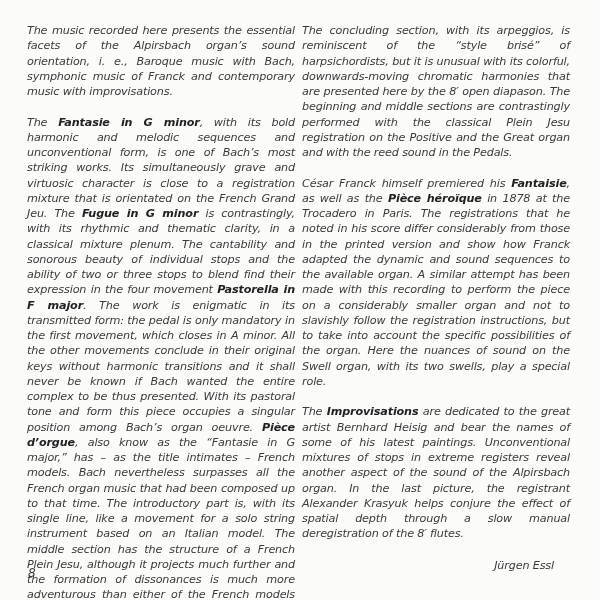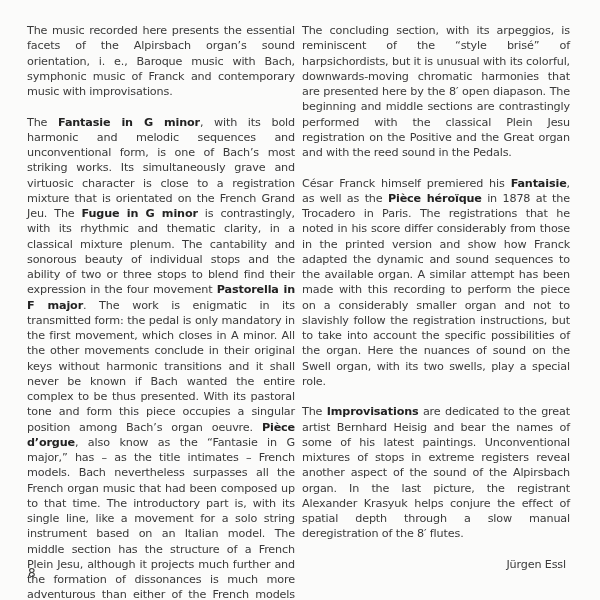--- a/index.html
+++ b/index.html
@@ -2,31 +2,31 @@
 <html><head>
   <meta charset="utf-8">
   <style>
     html, body { margin: 0; padding: 0; }
     body {
       width: 600px; height: 600px; overflow: hidden;
       background: #fbfbfa;
       font-family: "DejaVu Sans", sans-serif;
       color: #3a3a3a;
     }
-    .page { position: relative; width: 556px; height: 600px; }
+    .page { position: relative; width: 556px; height: 600px; font-style: italic; }
     .col {
       position: absolute; top: 23px;
       font-size: 11.2px; line-height: 15.25px;
       text-align: justify; letter-spacing: -0.15px;
     }
     .col.left { left: 27px; width: 268px; }
     .col.right { left: 302px; width: 268px; }
     .col p { margin: 0 0 15.25px 0; hyphens: manual; }
     .col p b { color: #222; font-weight: bold; }
-    .sig { text-align: right; margin: 4px !important; }
+    .sig { text-align: right; margin: 16px !important; }
     .page-num {
       position: absolute; left: 28px; top: 566px;
       font-size: 12px; color: #3a3a3a;
     }
   </style>
 </head>
 <body>
 
 <div class="page">
   <div class="col left">

